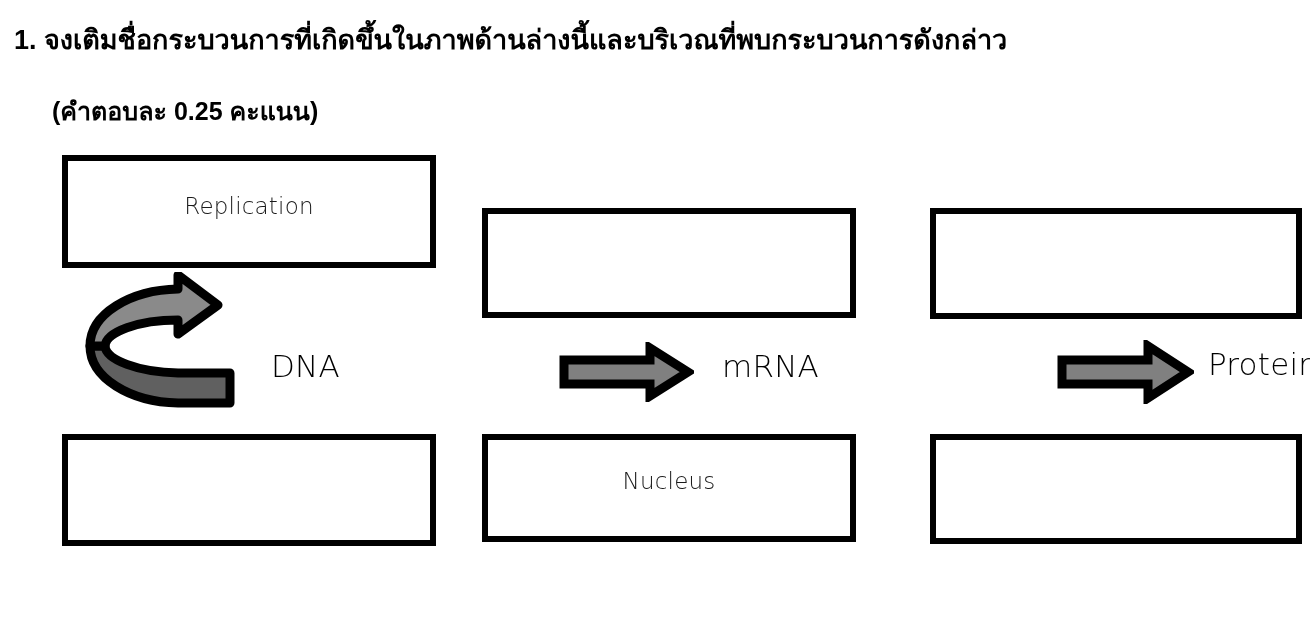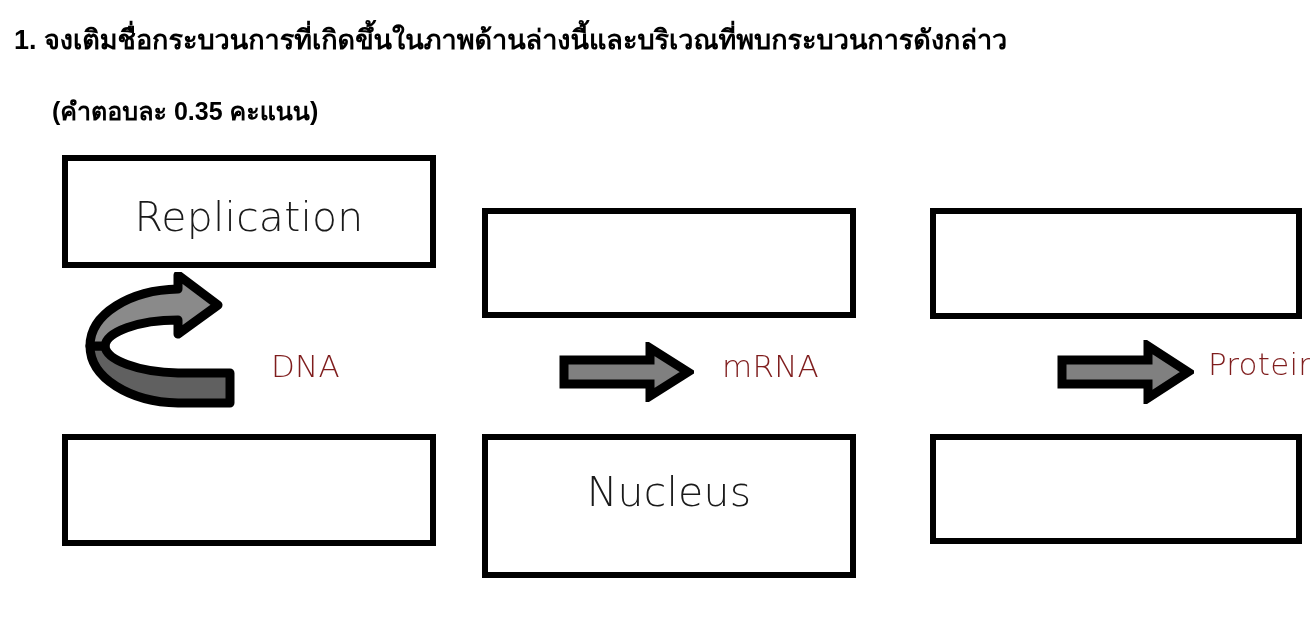--- a/index.html
+++ b/index.html
@@ -44,64 +44,64 @@
     position: absolute;
     box-sizing: border-box;
     border: 6px solid #000000;
     background: #ffffff;
   }
   .box-label {
     position: absolute;
     left: 0;
     right: 0;
     text-align: center;
-    font-size: 41px;
+    font-size: 23px;
     font-weight: 300;
     color: #1a1a1a;
     font-family: "DejaVu Sans", "Liberation Sans", sans-serif;
     letter-spacing: 0.2px;
     white-space: nowrap;
   }
 
   
   #box-replication { left: 62px;  top: 155px; width: 374px; height: 113px; }
   #box-transcription { left: 482px; top: 208px; width: 374px; height: 110px; }
   #box-translation { left: 930px; top: 208px; width: 372px; height: 111px; }
   #box-location-1 { left: 62px;  top: 434px; width: 374px; height: 112px; }
-  #box-location-2 { left: 482px; top: 434px; width: 374px; height: 144px; }
+  #box-location-2 { left: 482px; top: 434px; width: 374px; height: 108px; }
   #box-location-3 { left: 930px; top: 434px; width: 372px; height: 110px; }
 
   #box-replication .box-label { top: 32px; }
   #box-location-2 .box-label  { top: 28px; }
 
   
   .mol-label {
     position: absolute;
     font-size: 31px;
     font-weight: 300;
-    color: #7f1d1d;
+    color: #000000;
     font-family: "DejaVu Sans", "Liberation Sans", sans-serif;
     white-space: nowrap;
     letter-spacing: 0.2px;
   }
   #label-dna     { left: 271px;  top: 348px; }
   #label-mrna    { left: 722px;  top: 348px; text-align: right; }
   #label-protein { left: 1208px; top: 346px; }
 
   
   .arrow-wrap { position: absolute; }
   #arrow-replication { left: 78px;  top: 272px; width: 160px; height: 138px; }
   #arrow-transcription { left: 558px;  top: 342px; width: 136px; height: 60px; }
   #arrow-translation  { left: 1056px; top: 340px; width: 138px; height: 64px; }
 </style>
 </head>
 <body>
 
 <div class="q-title">1. จงเติมชื่อกระบวนการที่เกิดขึ้นในภาพด้านล่างนี้และบริเวณที่พบกระบวนการดังกล่าว</div>
-<div class="q-sub">(คำตอบละ 0.35 คะแนน)</div>
+<div class="q-sub">(คำตอบละ 0.25 คะแนน)</div>
 
 <div class="box" id="box-replication">
   <div class="box-label">Replication</div>
 </div>
 
 <div class="box" id="box-transcription">
   <div class="box-label"></div>
 </div>
 
 <div class="box" id="box-translation">

